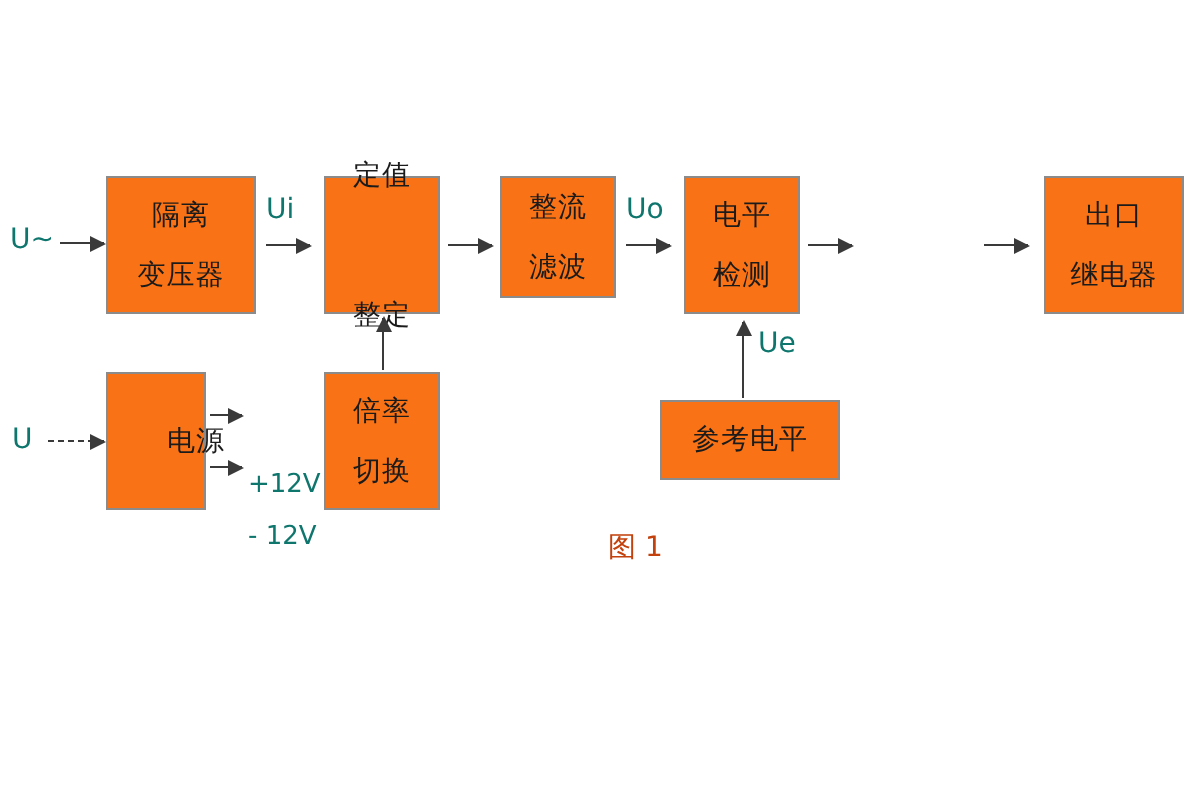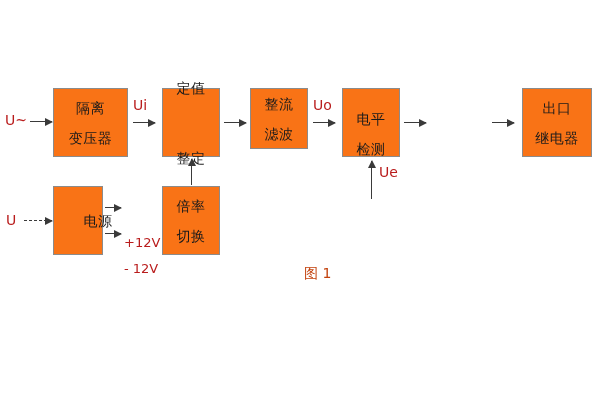--- a/index.html
+++ b/index.html
@@ -36,21 +36,21 @@
     color: #1b1b1b;
   }
   .blk .ln + .ln { margin-top: 16px; }
   .blk.single .ln { margin-top: 0; }
 
   
   .lbl {
     position: absolute;
     font-size: 14px;
     white-space: nowrap;
-    color: #b91c1c;
+    color: #0f766e;
     line-height: 1;
   }
   .lbl.small { font-size: 13px; margin-top: 36px; }
 
   
   .harrow {
     position: absolute;
     height: 1px;
     background: #3a3a3a;
   }
@@ -121,21 +121,21 @@
   <div class="harrow" style="left:224px; top:122px; width:22px;"></div>
 
   <div class="blk" style="left:250px; top:88px; width:58px; height:61px;">
     <span class="ln">整流</span>
     <span class="ln">滤波</span>
   </div>
 
   <div class="lbl" style="left:313px; top:98px;">Uo</div>
   <div class="harrow" style="left:313px; top:122px; width:22px;"></div>
 
-  <div class="blk" style="left:342px; top:88px; width:58px; height:69px;justify-content:flex-end;">
+  <div class="blk" style="left:342px; top:88px; width:58px; height:69px;">
     <span class="ln">电平</span>
     <span class="ln">检测</span>
   </div>
 
   <div class="harrow" style="left:404px; top:122px; width:22px;"></div>
 
 
   <div class="harrow" style="left:492px; top:122px; width:22px;"></div>
 
   <div class="blk" style="left:522px; top:88px; width:70px; height:69px;text-align:center;">
@@ -156,19 +156,22 @@
   <div class="harrow" style="left:105px; top:233px; width:16px;"></div>
   <div class="lbl small" style="left:124px; top:226px;">- 12V</div>
 
   <div class="blk" style="left:162px; top:186px; width:58px; height:69px;">
     <span class="ln">倍率</span>
     <span class="ln">切换</span>
   </div>
 
   <div class="varrow" style="left:191px; top:159px; height:26px;"></div>
 
+  <div class="blk single" style="left:330px; top:200px; width:90px; height:40px;">
+    <span class="ln">参考电平</span>
+  </div>
 
   <div class="varrow" style="left:371px; top:161px; height:38px;"></div>
   <div class="lbl" style="left:379px; top:165px;">Ue</div>
 
   <div id="caption" style="left:304px; top:265px;">图 1</div>
 
 </div>
 
 </body></html>

